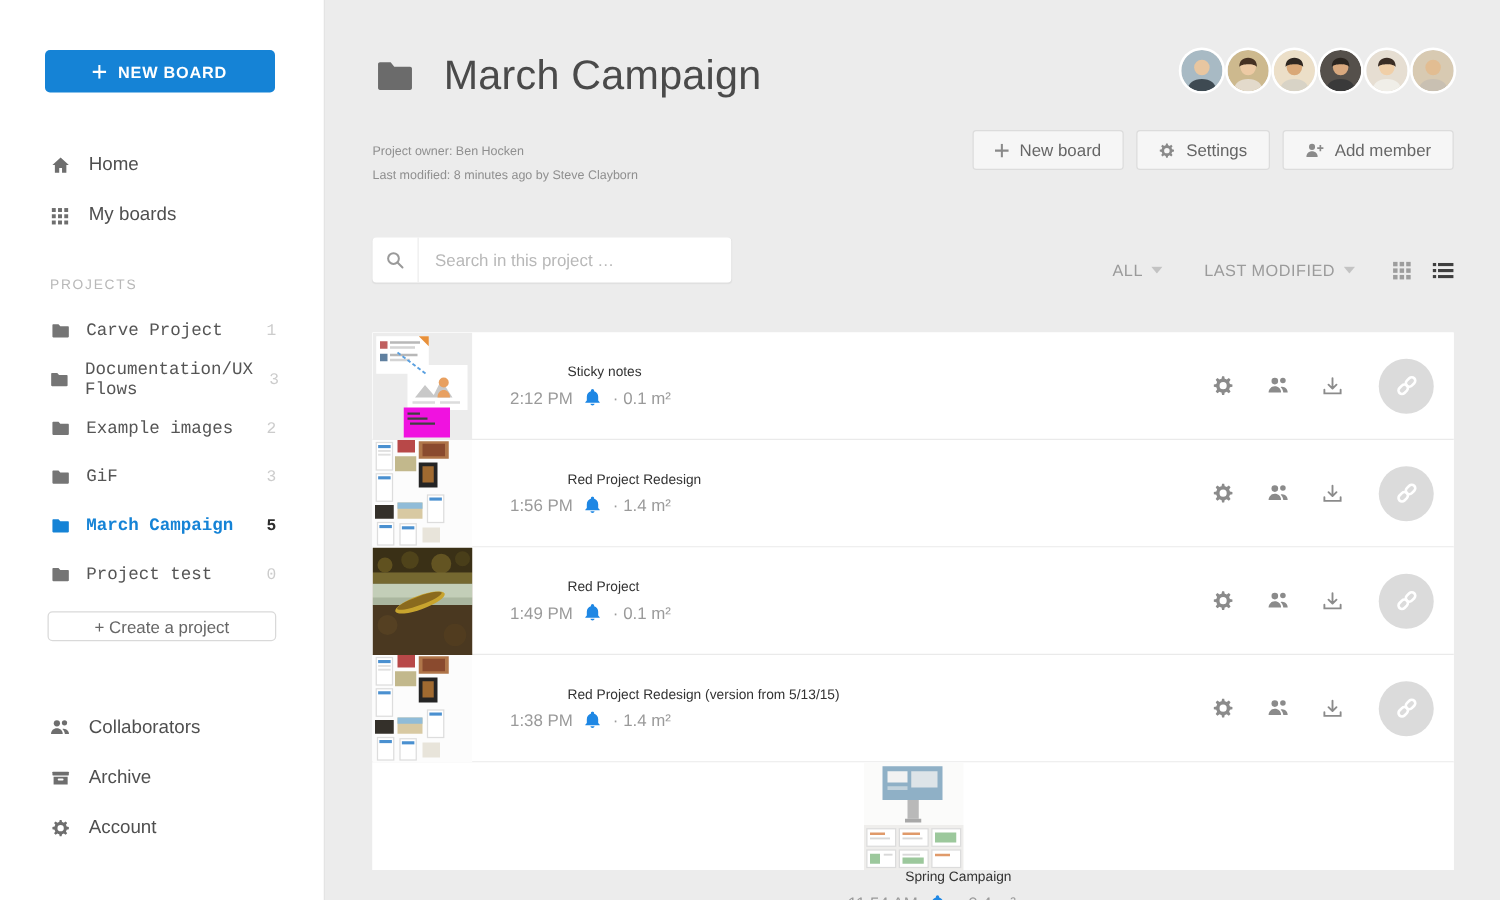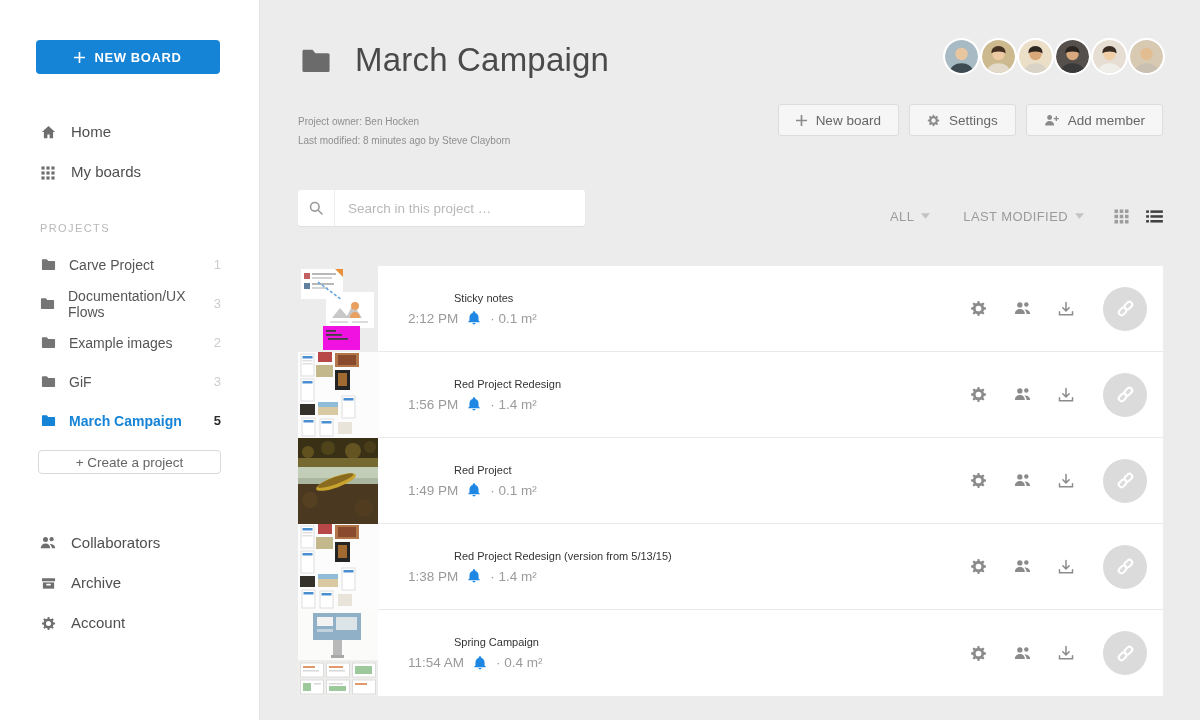--- a/index.html
+++ b/index.html
@@ -11,21 +11,21 @@
   .sidebar { width:260px; height:720px; background:#fff; border-right:1px solid #e4e4e4; flex:none; }
   .new-board { margin:40px 39px 0 36px; height:34px; background:#1583d6; border-radius:4px;
     color:#fff; font-size:13px; font-weight:bold; letter-spacing:.6px;
     display:flex; align-items:center; justify-content:center; gap:9px; cursor:pointer; }
   .new-board .icon { color:#fff; }
   .side-nav { margin-top:26px; }
   .side-item { height:40px; display:flex; align-items:flex-end; gap:15px; padding-left:40px;
     font-size:15px; color:#4f4f4f; cursor:pointer; }
   .side-item .icon { color:#6e6e6e; width:16px; }
   .projects-heading { margin:42px 0 0 40px; height:20px; font-size:11px; letter-spacing:1.4px; color:#b8b8b8; }
-  .project-list { margin-top:3px; }
+  .project-list { margin-top:3px;font-family:Liberation Mono, monospace; }
   .project-item { height:39px; display:flex; align-items:center; gap:13px; padding:0 38px 0 40px;
     font-size:14px; color:#555; cursor:pointer; }
   .project-item .icon { color:#757575; width:16px; }
   .project-item .count { margin-left:auto; font-size:13px; color:#ccc; }
   .project-item.active { color:#1583d6; font-weight:bold; }
   .project-item.active .icon { color:#1583d6; }
   .project-item.active .count { color:#2d2d2d; }
   .create-project { margin:10px 38px 0 38px; height:24px; border:1px solid #d9d9d9; border-radius:4px;
     background:#fff; color:#666; font-size:13.5px; display:flex; align-items:center; justify-content:center; cursor:pointer; }
   .footer-nav { margin-top:37px; }
@@ -56,21 +56,21 @@
   .filters { margin-left:auto; display:flex; align-items:center;margin-top:16px; }
   .filter { display:flex; align-items:center; gap:7px; font-size:13px; letter-spacing:.4px; color:#9b9b9b; cursor:pointer; }
   .filter + .filter { margin-left:33px; }
   .filter .icon { color:#c3c3c3; }
   .view-toggles { display:flex; align-items:center; gap:17px; margin-left:30px; }
   .view-toggle { cursor:pointer; display:flex; color:#9d9d9d; }
   .view-toggle.active { color:#3f3f3f; }
 
   .board-list { margin-top:40px; background:#fff; }
   .board-row { display:flex; align-items:center; height:86px; border-bottom:1px solid #eaeaea; background:#fff; }
-  .board-row:last-child { border-bottom:none; }
+  .board-row:last-child { border-bottom:none;flex-direction:column; }
   .thumb { width:80px; height:86px; flex:none; overflow:hidden; cursor:pointer; }
   .thumb svg { display:block; }
   .board-info { margin-left:30px; min-width:0; }
   .board-title { font-size:11px; font-weight:normal; color:#333;margin-left:46px; }
   .board-meta { margin-top:7px; display:flex; align-items:center; gap:9px; font-size:13.5px; color:#9a9a9a; }
   .bell { color:#1e87e4; display:flex; cursor:pointer; }
   .board-actions { margin-left:auto; display:flex; align-items:center; padding-right:16px; }
   .action { color:#8b8b8b; margin-left:27px; display:flex; cursor:pointer; }
   .link-btn { width:44px; height:44px; border-radius:50%; background:#dbdbdb; color:#fff;
     display:flex; align-items:center; justify-content:center; margin-left:29px; cursor:pointer; }
@@ -155,20 +155,29 @@
           <span class="count">3</span>
         </div>
         <div class="project-item active">
           <span class="icon">
             <svg viewBox="0 0 16 16" width="15" height="15" fill="currentColor">
               <path d="M1 3.3c0-.5.4-.8.8-.8h4.4l1.5 1.8h6.5c.5 0 .8.4.8.8v8c0 .5-.4.8-.8.8H1.8c-.5 0-.8-.4-.8-.8z"></path>
             </svg>
           </span>
           <span>March Campaign</span>
           <span class="count">5</span>
+        </div>
+        <div class="project-item">
+          <span class="icon">
+            <svg viewBox="0 0 16 16" width="15" height="15" fill="currentColor">
+              <path d="M1 3.3c0-.5.4-.8.8-.8h4.4l1.5 1.8h6.5c.5 0 .8.4.8.8v8c0 .5-.4.8-.8.8H1.8c-.5 0-.8-.4-.8-.8z"></path>
+            </svg>
+          </span>
+          <span>Project test</span>
+          <span class="count">0</span>
         </div>
       </div>
     <div class="create-project">
       <span>+ Create a project</span>
     </div>
     <div class="side-nav footer-nav">
         <div class="side-item">
           <span class="icon">
             <svg viewBox="0 0 16 16" width="16" height="16" fill="currentColor">
               <circle cx="5.5" cy="4.6" r="2.5"></circle>

